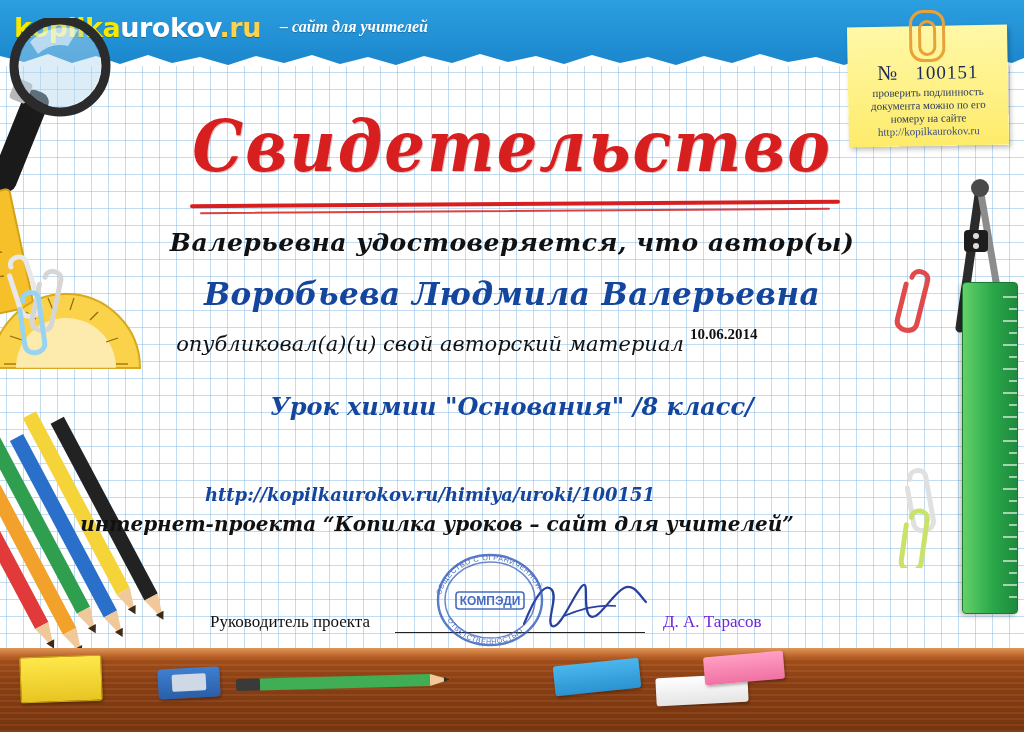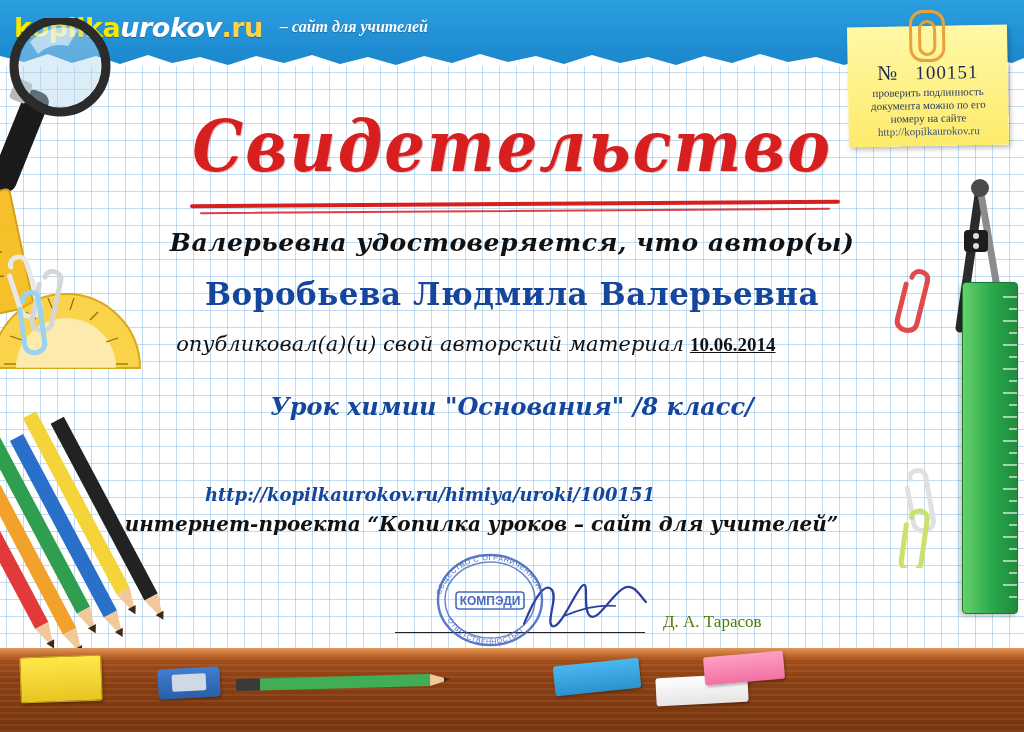--- a/index.html
+++ b/index.html
@@ -46,21 +46,21 @@
     position: absolute;
     left: 14px; top: 12px;
     font-family: "DejaVu Sans", sans-serif;
     font-weight: bold;
     font-size: 27px;
     letter-spacing: -0.5px;
     text-shadow: 0 1px 0 rgba(0,0,0,0.25);
     white-space: nowrap;
   }
   .logo .kop { color: #f6e800; }
-  .logo .uro { color: #ffffff; font-style: italic; }
+  .logo .uro { color: #ffffff; }
   .logo .ru  { color: #ffd24d; }
   .header-sub {
     position: absolute;
     left: 280px; top: 18px;
     color: #ffffff;
     font-family: "Liberation Serif", serif;
     font-style: italic;
     font-weight: bold;
     font-size: 16px;
     text-shadow: 0 1px 1px rgba(0,0,0,0.25);
@@ -160,43 +160,43 @@
     color: #111111;
     letter-spacing: 0.5px;
   }
   .author {
     position: absolute;
     left: 0; top: 276px;
     width: 1024px;
     text-align: center;
     font-family: "DejaVu Serif", serif;
     font-weight: bold;
+    font-style: italic;
     font-size: 31px;
     color: #14469e;
     letter-spacing: 0.5px;
   }
   .line-2 {
     position: absolute;
     left: 150px; top: 332px;
     width: 560px;
     text-align: center;
     font-family: "DejaVu Serif", serif;
     font-weight: normal;
     font-style: italic;
     font-size: 21px;
     color: #111111;
   }
   .pub-date {
     position: absolute;
-    left: 690px; top: 334px;
+    left: 690px; top: 326px;
     font-family: "Liberation Serif", serif;
     font-weight: bold;
-    font-size: 19px;
+    font-size: 15px;
     color: #111111;
-    text-decoration: underline;
   }
   .material {
     position: absolute;
     left: 0; top: 392px;
     width: 1024px;
     text-align: center;
     font-family: "DejaVu Serif", serif;
     font-weight: bold;
     font-style: italic;
     font-size: 24px;
@@ -220,21 +220,21 @@
     text-align: center;
     font-family: "DejaVu Serif", serif;
     font-weight: bold;
     font-style: italic;
     font-size: 18px;
     color: #14469e;
   }
   .line-4 {
     position: absolute;
     left: 0; top: 512px;
-    width: 963px;
+    width: 874px;
     text-align: center;
     font-family: "DejaVu Serif", serif;
     font-weight: bold;
     font-style: italic;
     font-size: 20px;
     color: #111111;
   }
 
   
   .sig-label {
@@ -248,21 +248,21 @@
     position: absolute;
     left: 395px; top: 632px;
     width: 250px; height: 1px;
     background: #222222;
   }
   .sig-name {
     position: absolute;
     left: 663px; top: 612px;
     font-family: "Liberation Serif", serif;
     font-size: 17px;
-    color: #4d7c0f;
+    color: #6d28d9;
   }
   .handwriting {
     position: absolute;
     left: 520px; top: 576px;
     width: 130px; height: 60px;
     color: #2a3fa0;
   }
 
   
   .stamp {
@@ -569,20 +569,21 @@
   <div class="title-underline second"></div>
 
   <div class="line-1">Валерьевна удостоверяется, что автор(ы)</div>
   <div class="author">Воробьева Людмила Валерьевна</div>
   <div class="line-2">опубликовал(а)(и) свой авторский материал</div>
   <div class="pub-date">10.06.2014</div>
   <div class="material">Урок химии "Основания" /8 класс/</div>
   <div class="url">http://kopilkaurokov.ru/himiya/uroki/100151</div>
   <div class="line-4">интернет-проекта  “Копилка уроков – сайт для учителей”</div>
 
+  <div class="sig-label">Руководитель проекта</div>
   <div class="sig-line"></div>
   <div class="sig-name">Д. А. Тарасов</div>
 
   <svg class="handwriting" viewBox="0 0 130 60">
     <path d="M4,48 C16,18 26,6 32,14 C38,22 26,46 32,50 C40,54 54,18 62,10 C70,2 62,34 70,40 C78,46 92,18 104,12 C114,7 120,20 126,26" fill="none" stroke="#2a3fa0" stroke-width="2.2" stroke-linecap="round"></path>
     <path d="M44,40 C58,34 78,28 96,30" fill="none" stroke="#2a3fa0" stroke-width="1.6"></path>
   </svg>
 
   <svg class="stamp" viewBox="0 0 140 96">
     <defs>

